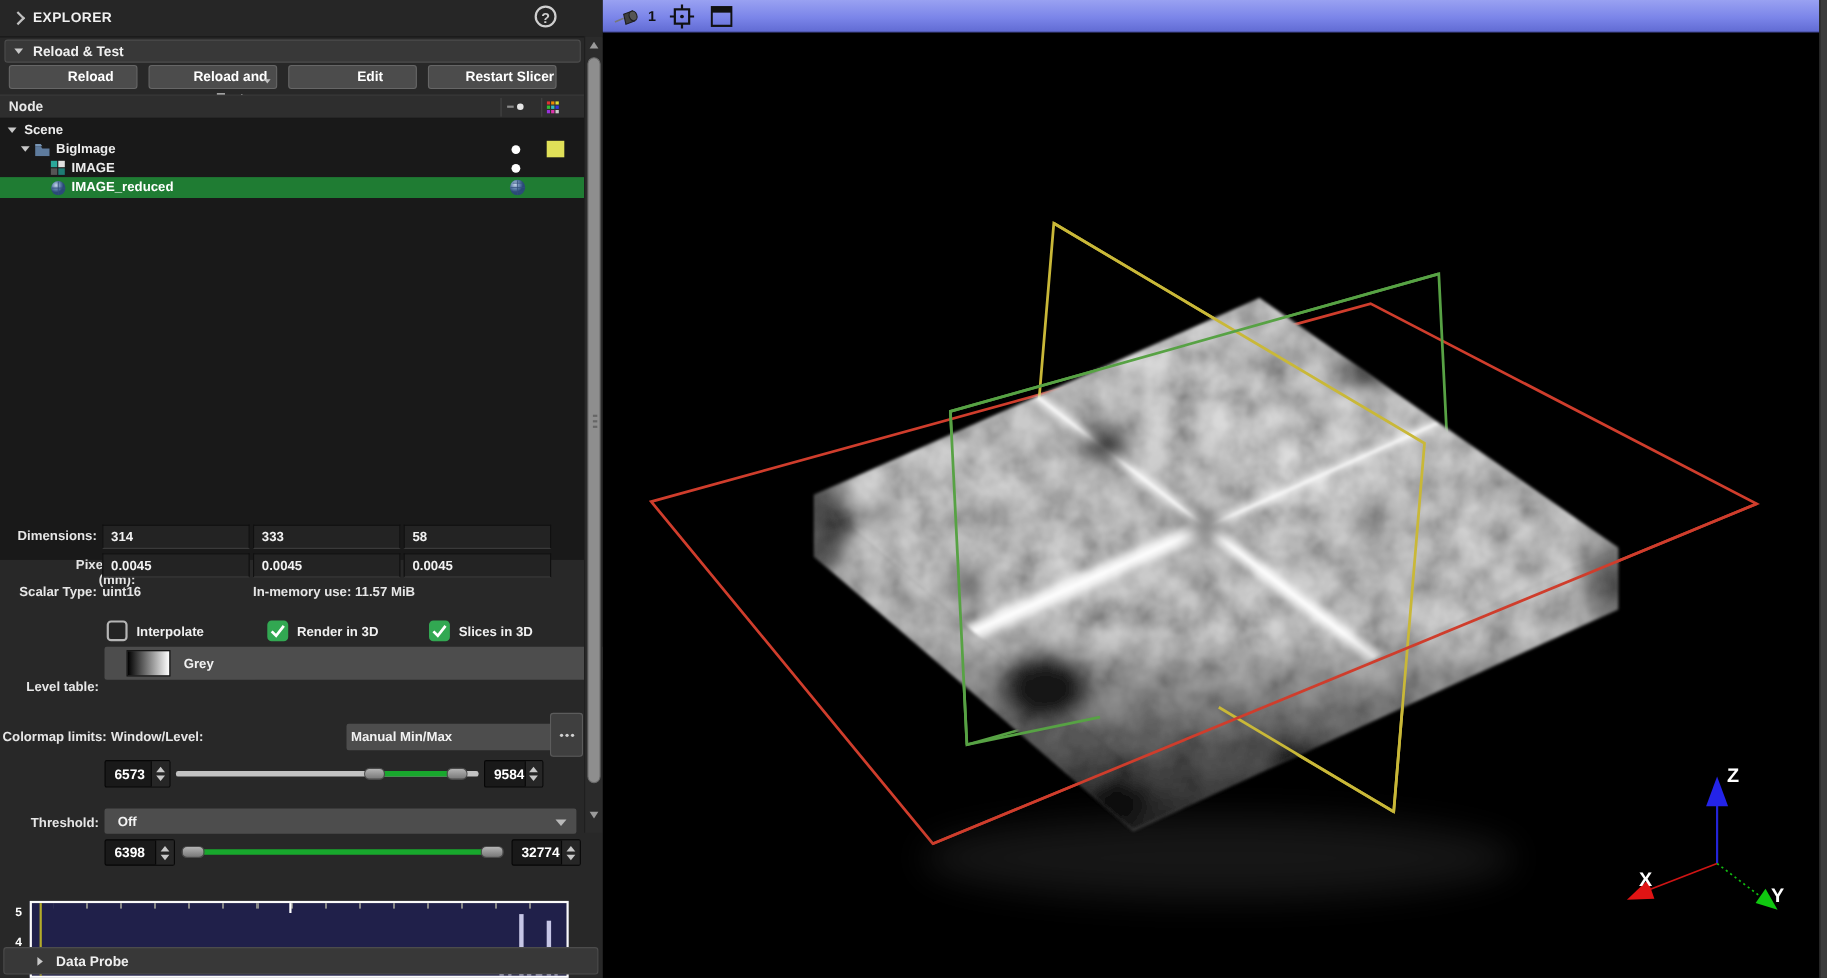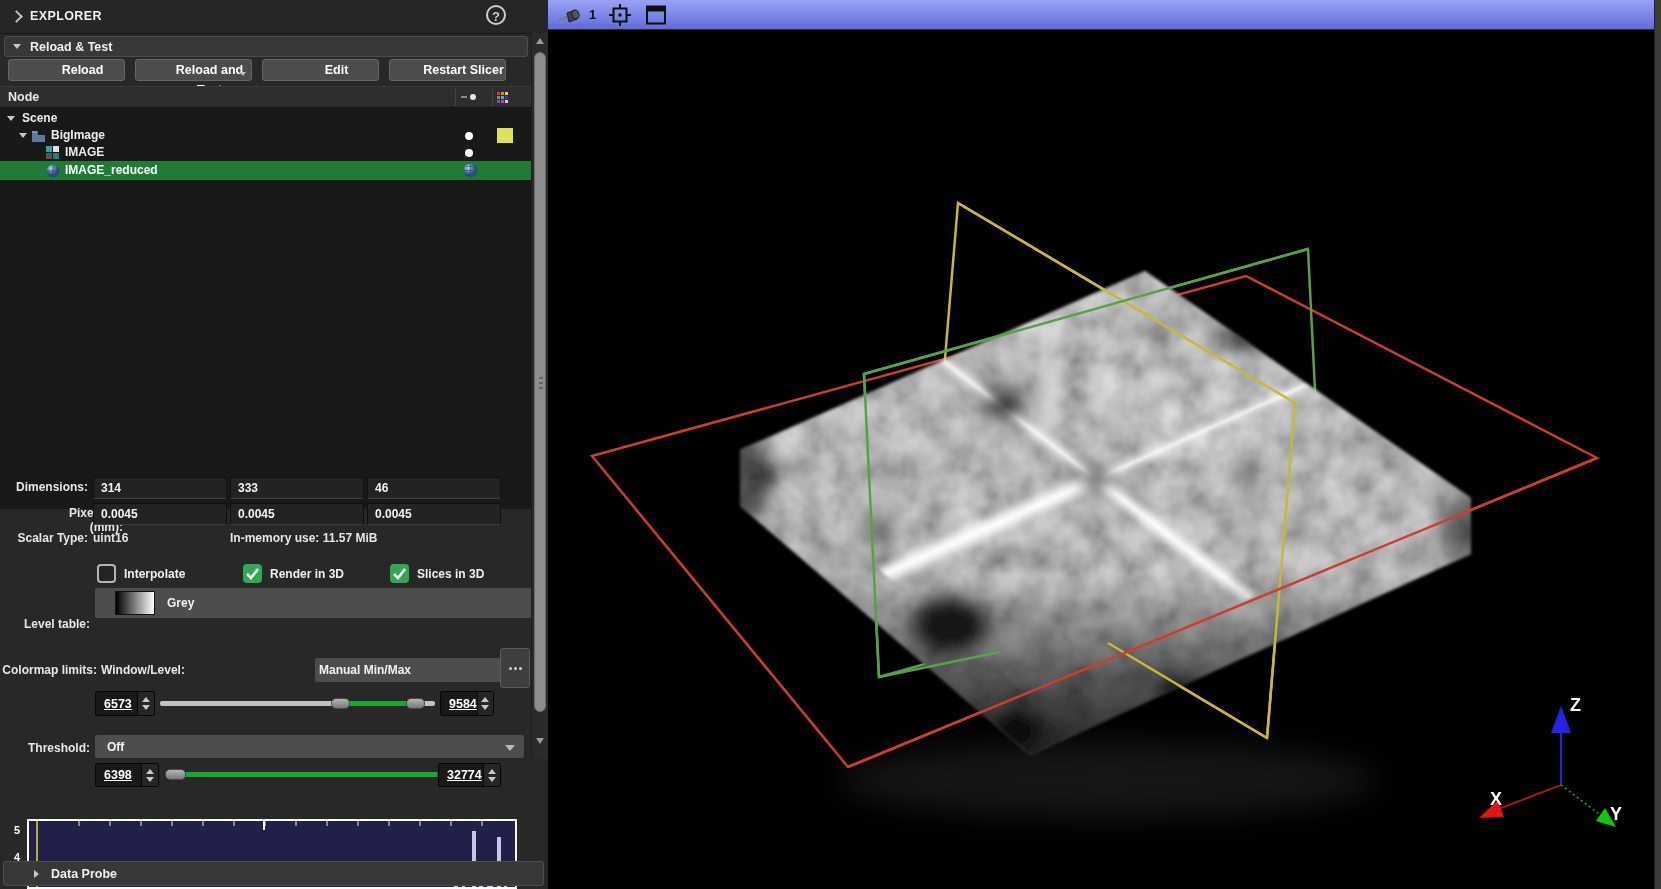--- a/index.html
+++ b/index.html
@@ -20,21 +20,21 @@
   .trow{position:absolute;left:0;width:531px;height:17px;font-size:12px;font-weight:bold;color:#ededed;}
   .eyedot{position:absolute;left:465px;top:5px;width:8px;height:8px;border-radius:50%;background:#fff;}
   .lbl{position:absolute;font-size:12px;font-weight:bold;color:#e6e6e6;text-align:right;}
   .fld{position:absolute;height:22px;background:#232323;border:1px solid #101010;border-bottom-color:#3d3d3d;color:#f2f2f2;font-size:12px;font-weight:bold;line-height:20px;padding-left:7px;box-sizing:border-box;}
   .cb{position:absolute;width:19px;height:19px;border-radius:4px;box-sizing:border-box;}
   .cb.off{background:#242424;border:2px solid #b5b5b5;}
   .cb.on{background:#32a852;}
   .cblbl{position:absolute;font-size:12px;font-weight:bold;color:#f0f0f0;}
   .cmb{position:absolute;background:#4d4d4d;border-radius:2px;color:#f2f2f2;font-weight:bold;font-size:12px;display:flex;align-items:center;box-sizing:border-box;}
   .cmb-arrow{position:absolute;right:9px;top:50%;margin-top:-2px;width:0;height:0;border-left:5px solid transparent;border-right:5px solid transparent;border-top:6px solid #b9b9b9;}
-  .spin{position:absolute;background:#191919;border:1px solid #060606;border-radius:2px;color:#fff;font-weight:bold;font-size:12.5px;display:flex;align-items:center;padding-left:8px;box-sizing:border-box;text-decoration:underline;}
+  .spin{position:absolute;background:#191919;border:1px solid #060606;border-radius:2px;color:#fff;font-weight:bold;font-size:12.5px;display:flex;align-items:center;padding-left:8px;box-sizing:border-box;}
   .spin-btns{margin-left:auto;width:16px;height:100%;background:#262626;border-left:1px solid #060606;display:flex;flex-direction:column;align-items:center;justify-content:center;gap:3px;}
   .sb-up{width:0;height:0;border-left:4px solid transparent;border-right:4px solid transparent;border-bottom:5px solid #c8c8c8;}
   .sb-dn{width:0;height:0;border-left:4px solid transparent;border-right:4px solid transparent;border-top:5px solid #c8c8c8;}
   .slider{position:absolute;}
   .track{position:absolute;height:5px;border-radius:2px;background:#c2c2c2;}
   .track.green{background:#18a82d;}
   .hdl{position:absolute;width:19px;height:11px;background:linear-gradient(#b4b4b4,#787878);border:1px solid #4a4a4a;border-radius:5px;box-sizing:border-box;}
   .dots-btn{position:absolute;left:500px;top:648px;width:28px;height:38px;background:#3f3f3f;border:1px solid #5c5c5c;border-radius:3px;display:flex;align-items:center;justify-content:center;gap:2px;}
   .dots-btn i{width:3px;height:3px;border-radius:50%;background:#d0d0d0;}
   .hist-box{position:absolute;left:27px;top:819px;width:490px;height:70px;background:#20204a;border:2px solid #fafafa;box-sizing:border-box;overflow:hidden;}
@@ -140,21 +140,21 @@
         <svg class="abs" style="left:463px;top:2px;" width="15" height="15">
           <circle cx="7.5" cy="7.5" r="7" fill="url(#sph)"></circle>
           <path d="M1,7.5 h13 M7.5,1 v13 M3,3.5 h9 M3,11.5 h9" stroke="#33517c" stroke-width="0.7" fill="none"></path>
         </svg>
       </div>
     </div>
 
     <div class="lbl" style="left:0;top:480px;width:88px;">Dimensions:</div>
     <div class="fld" style="left:93px;top:477px;width:134px;">314</div>
     <div class="fld" style="left:230px;top:477px;width:134px;">333</div>
-    <div class="fld" style="left:367px;top:477px;width:134px;">46</div>
+    <div class="fld" style="left:367px;top:477px;width:134px;">58</div>
 
     <div class="lbl" style="left:0;top:506px;width:88px;padding-left:35px;">Pixel size (mm):</div>
     <div class="fld" style="left:93px;top:503px;width:134px;">0.0045</div>
     <div class="fld" style="left:230px;top:503px;width:134px;">0.0045</div>
     <div class="fld" style="left:367px;top:503px;width:134px;">0.0045</div>
 
     <div class="lbl" style="left:0;top:531px;width:88px;">Scalar Type:</div>
     <div class="lbl" style="left:93px;top:531px;width:80px;text-align:left;">uint16</div>
     <div class="lbl" style="left:230px;top:531px;width:280px;text-align:left;">In-memory use: 11.57 MiB</div>
 
@@ -223,21 +223,21 @@
       <div class="spin-btns">
           <div class="sb-up"></div>
           <div class="sb-dn"></div>
         </div>
     </div>
     <div class="slider" style="left:165px;top:763px;width:295px;height:24px;">
       <div class="track green" style="left:5px;top:9px;width:285px;"></div>
       <div class="hdl" style="left:0;top:6px;width:21px;"></div>
       <div class="hdl" style="left:272px;top:6px;width:21px;"></div>
     </div>
-    <div class="spin" style="left:438px;top:763px;width:63px;height:24px;">
+    <div class="spin" style="left:465px;top:763px;width:63px;height:24px;">
       <span>32774</span>
       <div class="spin-btns">
           <div class="sb-up"></div>
           <div class="sb-dn"></div>
         </div>
     </div>
 
     <div class="ylab" style="left:4px;top:824px;">5</div>
     <div class="ylab" style="left:4px;top:851px;">4</div>
     <div class="hist-box">

